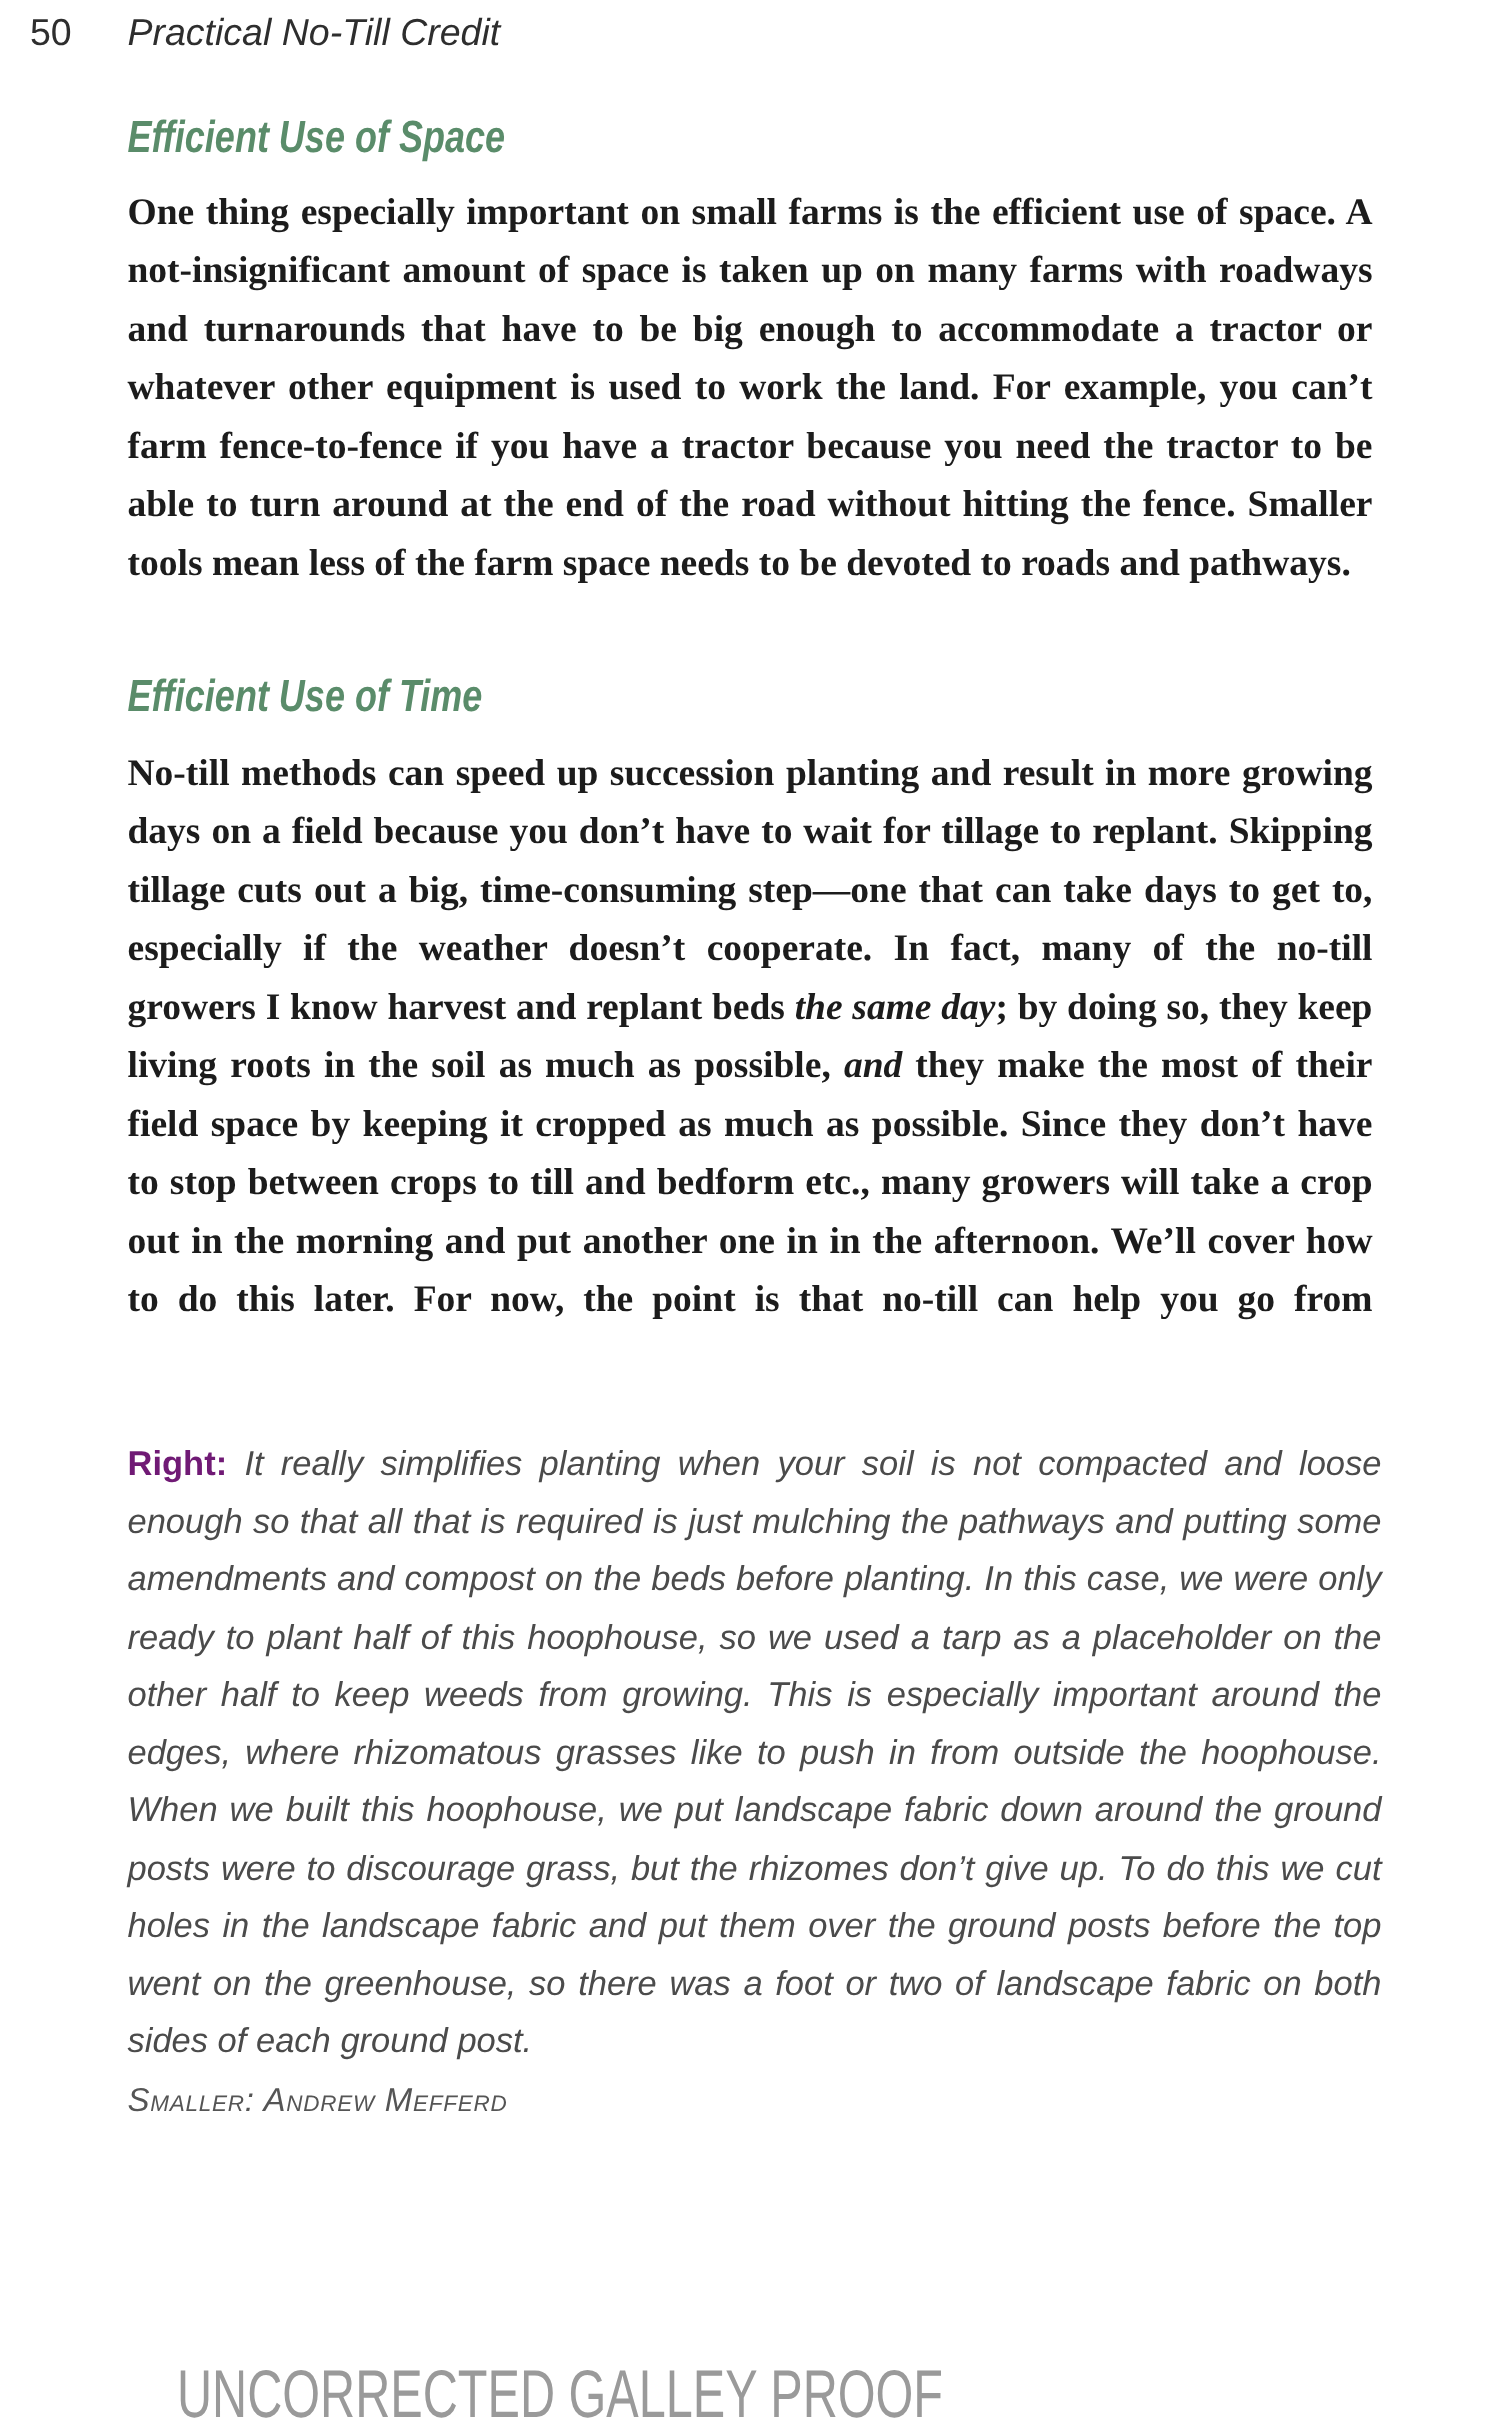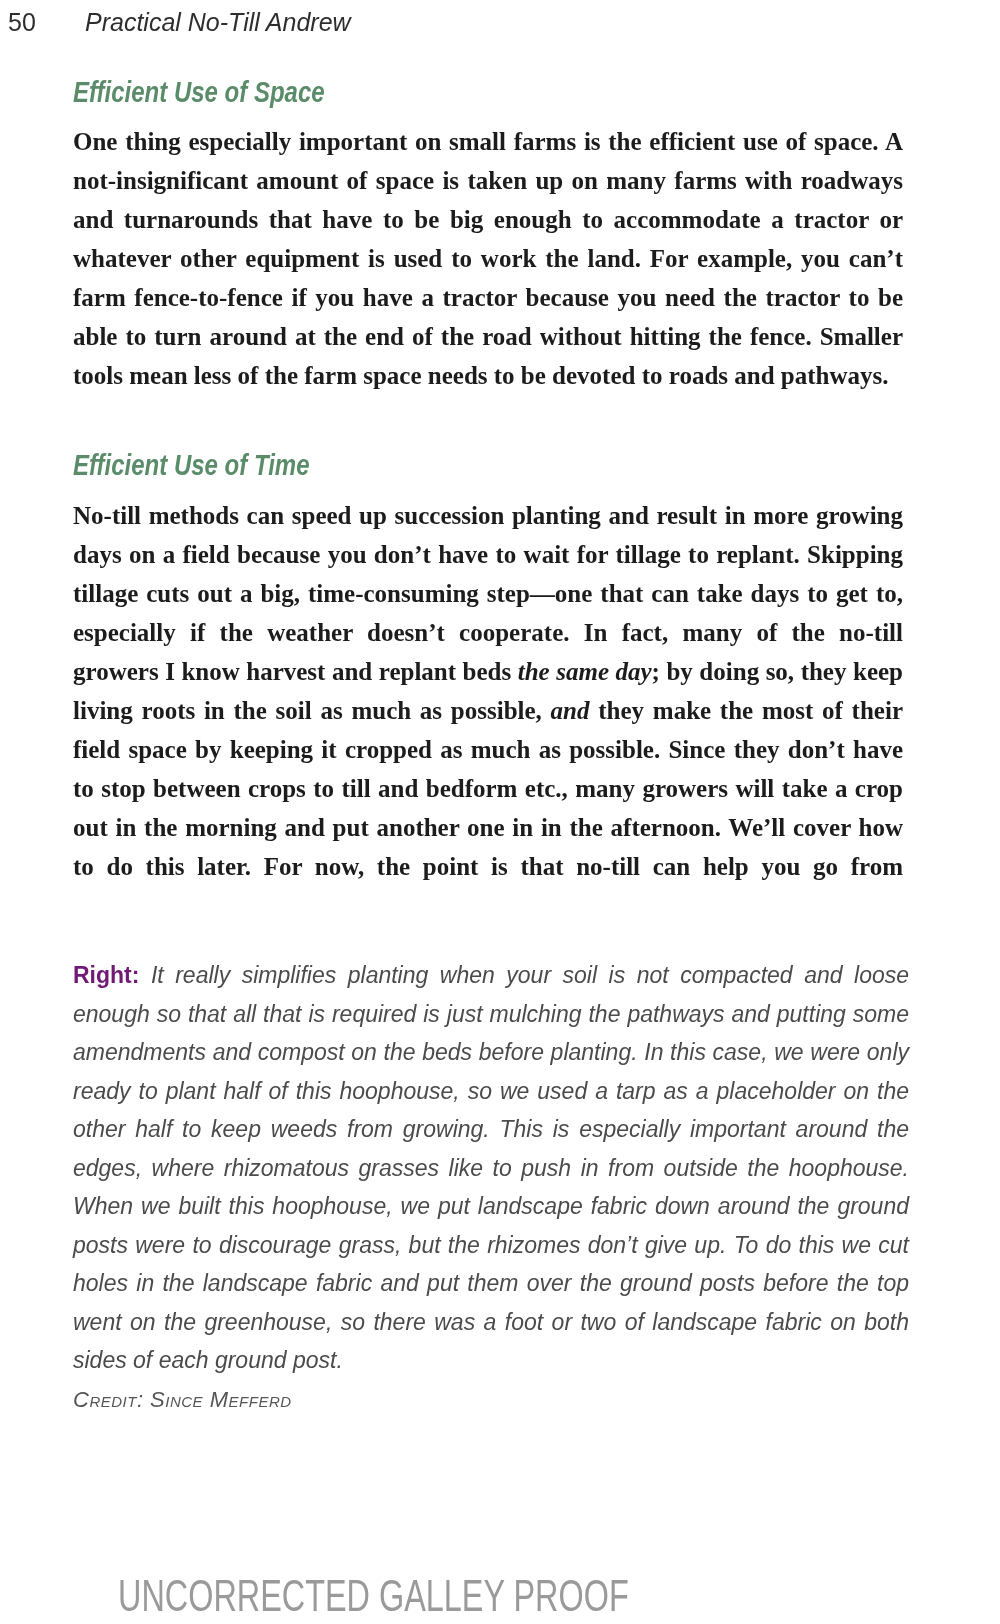--- a/index.html
+++ b/index.html
@@ -8,25 +8,25 @@
     width: 1000px;
     height: 1624px;
     background: #ffffff;
     overflow: hidden;
     font-family: "Liberation Sans", sans-serif;
   }
 
   
   .running-head { position: absolute; top: 8px; left: 0; width: 100%; height: 30px;
     font-size: 25px; color: #2e2e2e; }
-  .pagenum  { position: absolute; left: 8px;  top: 0; }
+  .pagenum  { position: absolute; left: 20px;  top: 0; }
   .booktitle{ position: absolute; left: 85px; top: 0; font-style: italic; }
 
   
-  .content { position: absolute; left: 73px; top: 75px; width: 830px; }
+  .content { position: absolute; left: 85px; top: 75px; width: 830px; }
 
   .sec-heading {
     margin: 0 0 13px 0;
     font-size: 30px; line-height: 34px;
     font-weight: bold; font-style: italic;
     color: var(--heading-green, #5a8c6a);
     transform: scaleX(0.8); transform-origin: left center;
     white-space: nowrap;
   }
   .h2b { margin-top: 53px; margin-bottom: 14px; }
@@ -70,35 +70,35 @@
     white-space: nowrap;
   }
 </style>
 </head>
 <body>
 
 <div class="page">
 
   <div class="running-head">
     <span class="pagenum">50</span>
-    <span class="booktitle">Practical No-Till Andrew</span>
+    <span class="booktitle">Practical No-Till Credit</span>
   </div>
 
   <div class="content">
 
     <h2 class="sec-heading">Efficient Use of Space</h2>
 
     <p class="body-par"><span>One thing especially important on small farms is the efficient use of space. A not-insignificant amount of space is taken up on many farms with roadways and turnarounds that have to be big enough to accommodate a tractor or whatever other equipment is used to work the land. For example, you can’t farm fence-to-fence if you have a tractor because you need the tractor to be able to turn around at the end of the road without hitting the fence. Smaller tools mean less of the farm space needs to be devoted to roads and pathways.</span></p>
 
     <h2 class="sec-heading h2b">Efficient Use of Time</h2>
 
     <p class="body-par par-cont"><span>No-till methods can speed up succession planting and result in more growing days on a field because you don’t have to wait for tillage to replant. Skipping tillage cuts out a big, time-consuming step—one that can take days to get to, especially if the weather doesn’t cooperate. In fact, many of the no-till growers I know harvest and replant beds </span><span class="seg-i">the same day</span><span>; by doing so, they keep living roots in the soil as much as possible, </span><span class="seg-i">and</span><span> they make the most of their field space by keeping it cropped as much as possible. Since they don’t have to stop between crops to till and bedform etc., many growers will take a crop out in the morning and put another one in in the afternoon. We’ll cover how to do this later. For now, the point is that no-till can help you go from</span></p>
 
     <div class="caption">
       <span><span class="seg-b">Right:</span><span> It really simplifies planting when your soil is not compacted and loose enough so that all that is required is just mulching the pathways and putting some amendments and compost on the beds before planting. In this case, we were only ready to plant half of this hoophouse, so we used a tarp as a placeholder on the other half to keep weeds from growing. This is especially important around the edges, where rhizomatous grasses like to push in from outside the hoophouse. When we built this hoophouse, we put landscape fabric down around the ground posts were to discourage grass, but the rhizomes don’t give up. To do this we cut holes in the landscape fabric and put them over the ground posts before the top went on the greenhouse, so there was a foot or two of landscape fabric on both sides of each ground post.</span></span>
-      <div class="credit">Credit: Since Mefferd</div>
+      <div class="credit">Smaller: Andrew Mefferd</div>
     </div>
 
   </div>
 
   <div class="galley-footer">UNCORRECTED GALLEY PROOF</div>
 
 </div>
 
 </body></html>

